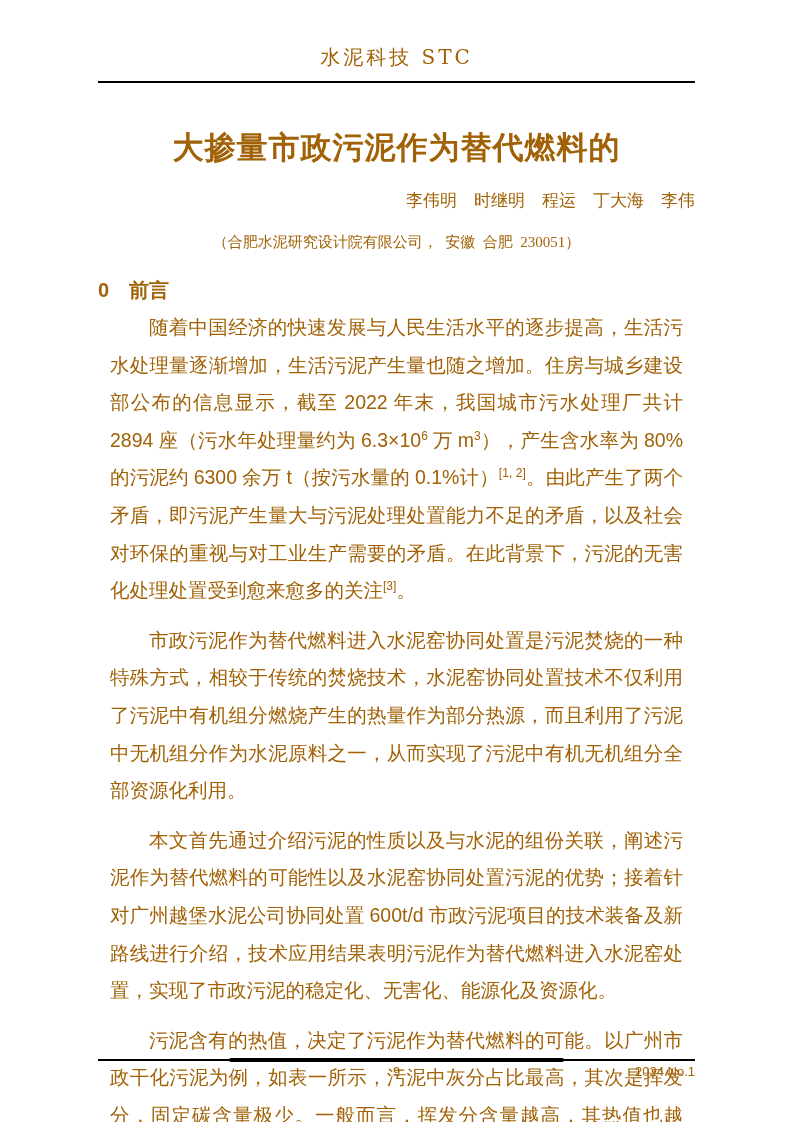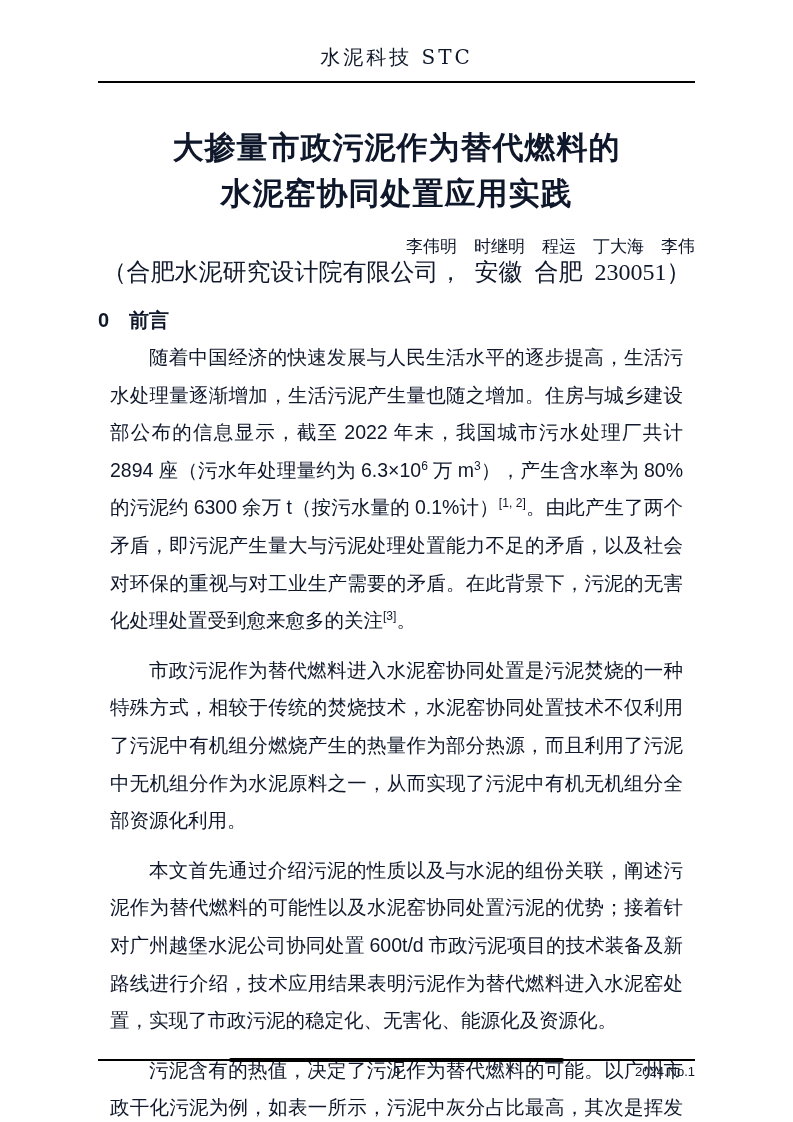--- a/index.html
+++ b/index.html
@@ -2,21 +2,21 @@
 <html><head>
 <meta charset="utf-8">
 <style>
   html, body { margin: 0; padding: 0; background: #ffffff; }
   .page {
     position: relative;
     width: 723px;
     height: 1122px;
     margin: 0 auto;
     background: #ffffff;
-    color: #0f172a;
+    color: #a16207;
     font-family: "Liberation Serif", "DejaVu Serif", serif;
     box-sizing: border-box;
     padding: 0 63px;
     overflow: hidden;
   }
   .running-head {
     padding-top: 44px;
     text-align: center;
     font-size: 20px;
     letter-spacing: 3px;
@@ -37,23 +37,23 @@
     letter-spacing: 1px;
   }
   .authors {
     margin-top: 18px;
     text-align: right;
     font-size: 17px;
     line-height: 24px;
     white-space: pre-wrap;
   }
   .affiliation {
-    margin-top: 0;
+    margin-top: 16px;
     text-align: center;
-    font-size: 24px;
+    font-size: 15px;
     line-height: 26px;
     white-space: pre-wrap;
   }
   .section-heading {
     font-weight: bold;
     font-size: 20px;
     line-height: 30px;
     font-family: "Liberation Sans", "DejaVu Sans", sans-serif;
     white-space: pre-wrap;
   }
@@ -116,21 +116,20 @@
 <body>
 
 <div class="page">
 
   <div class="running-head">水泥科技 STC</div>
 
   <hr class="header-rule">
 
   <h1 class="article-title">
     <div>大掺量市政污泥作为替代燃料的</div>
-    <div>水泥窑协同处置应用实践</div>
   </h1>
 
   <div class="authors">李伟明　时继明　程运　丁大海　李伟</div>
 
   <div class="affiliation">（合肥水泥研究设计院有限公司，  安徽  合肥  230051）</div>
 
   <div class="section-heading heading-0">0　前言</div>
 
   <p class="para para-first"><span>随着中国经济的快速发展与人民生活水平的逐步提高，生活污水处理量逐渐增加，生活污泥产生量也随之增加。住房与城乡建设部公布的信息显示，截至 </span><span class="latin">2022</span><span> 年末，我国城市污水处理厂共计 </span><span class="latin">2894</span><span> 座（污水年处理量约为 </span><span class="latin">6.3×10</span><sup class="latin">6</sup><span> 万 </span><span class="latin">m</span><sup class="latin">3</sup><span>），产生含水率为 </span><span class="latin">80%</span><span>的污泥约 </span><span class="latin">6300</span><span> 余万 </span><span class="latin">t</span><span>（按污水量的 </span><span class="latin">0.1%</span><span>计）</span><sup class="latin">[1, 2]</sup><span>。由此产生了两个矛盾，即污泥产生量大与污泥处理处置能力不足的矛盾，以及社会对环保的重视与对工业生产需要的矛盾。在此背景下，污泥的无害化处理处置受到愈来愈多的关注</span><sup class="latin">[3]</sup><span>。</span></p>
 

